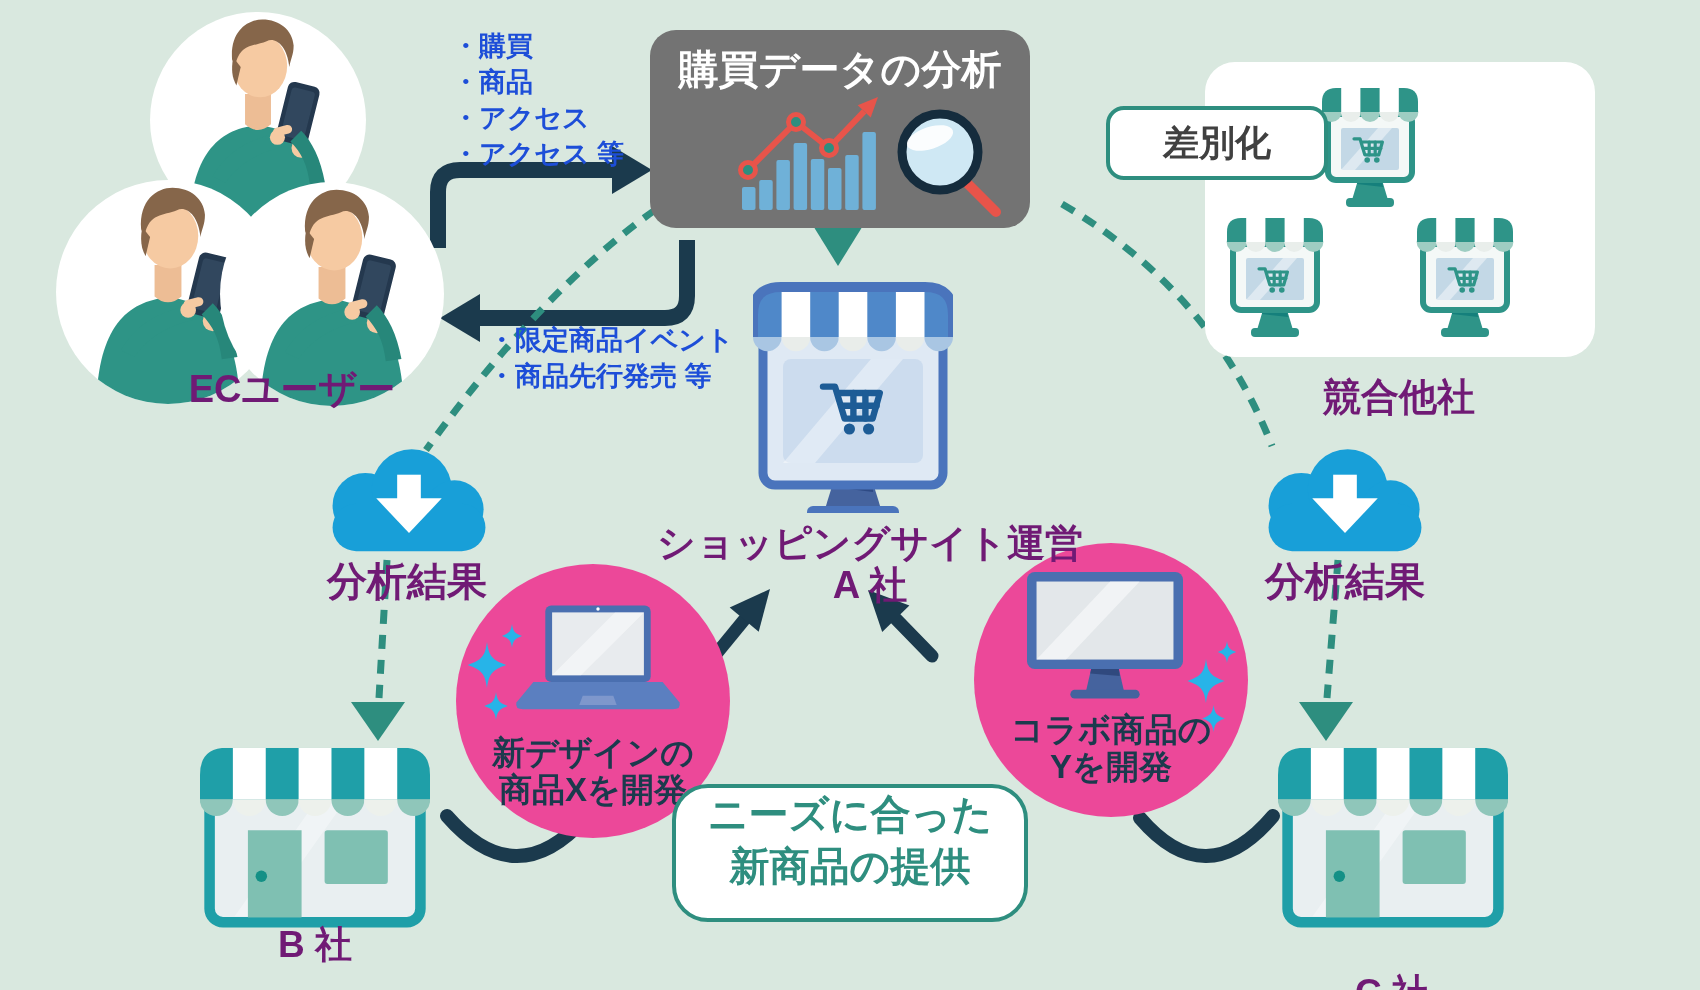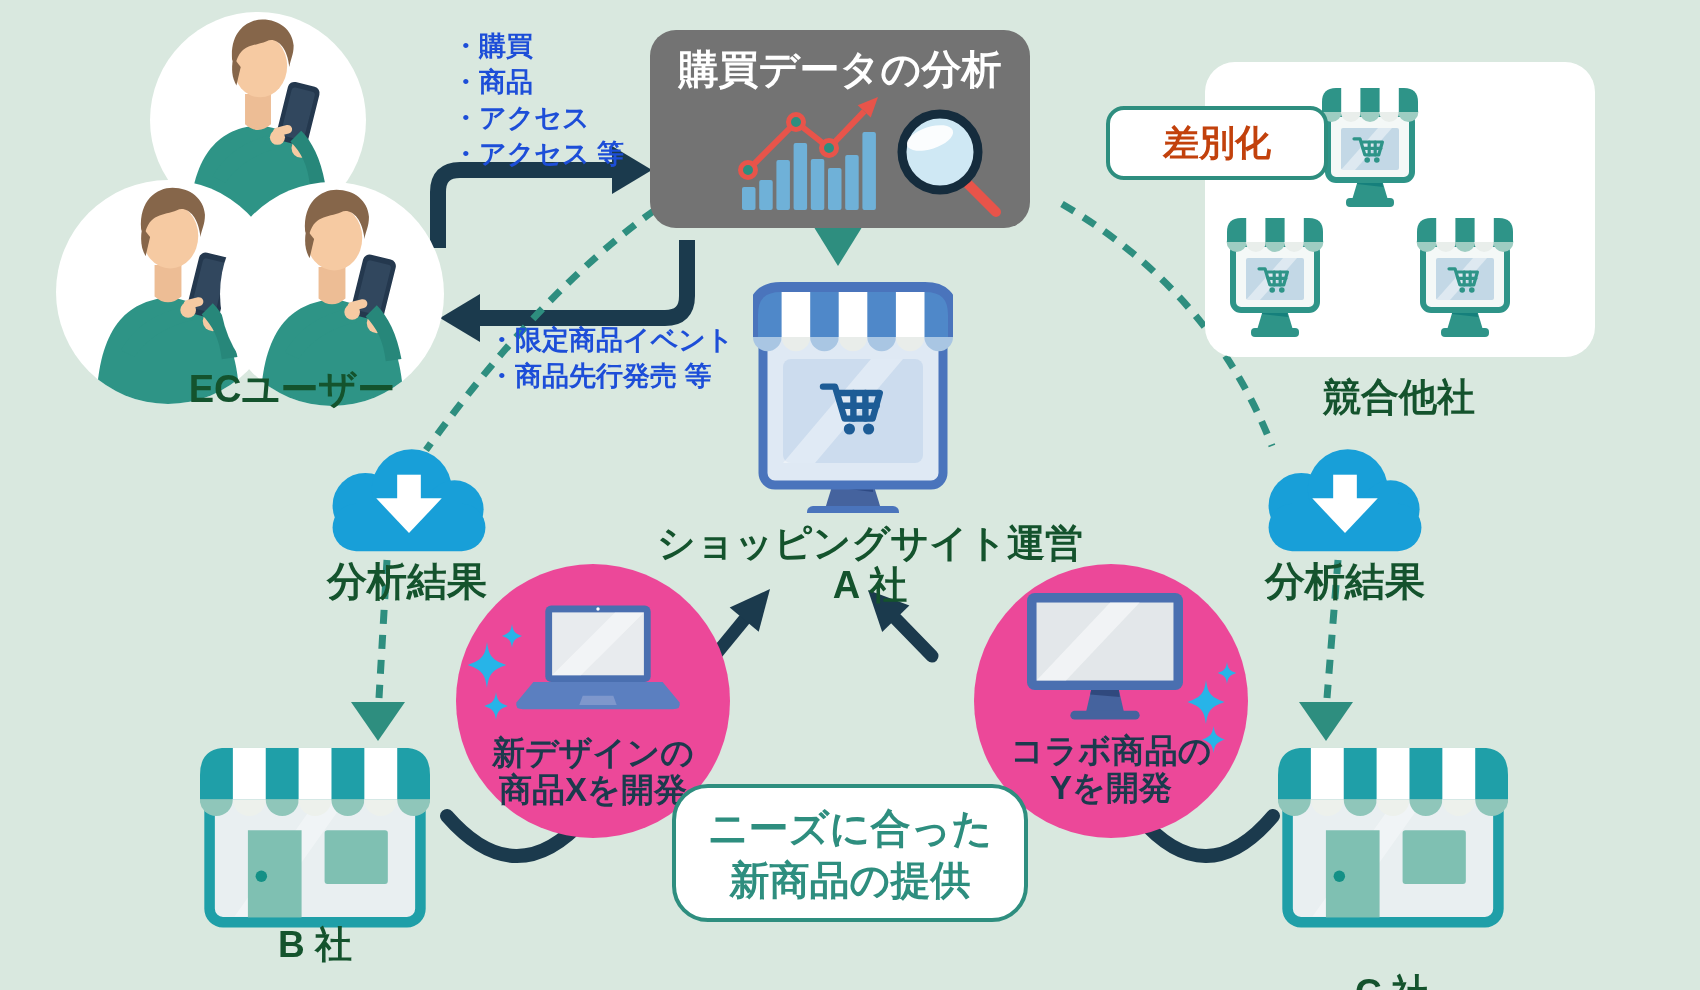--- a/index.html
+++ b/index.html
@@ -4,29 +4,29 @@
 <style>
   html,body{margin:0;padding:0;background:#d9e8df;}
   .canvas{position:relative;width:1700px;height:990px;background:#d9e8df;overflow:hidden;
           font-family:"Liberation Sans","DejaVu Sans",sans-serif;font-weight:bold;color:#1b3a4d;}
   .abs{position:absolute;}
   svg{display:block;}
   .connectors{position:absolute;left:0;top:0;z-index:1;}
   .comp{z-index:2;}
   .circle{background:#fff;border-radius:50%;overflow:hidden;}
   .label{text-align:center;line-height:1.15;z-index:4;}
-  .navy{color:#14532d;}
+  .navy{color:#701a75;}
   .bullets{font-size:27px;line-height:36px;color:#1d4ed8;z-index:4;}
   .analysis-box{background:#737373;border-radius:26px;z-index:2;}
   .analysis-title{position:absolute;left:0;right:0;top:12px;text-align:center;color:#fff;font-size:40px;}
   .badge{background:#fff;border:4px solid #2e8e7f;border-radius:18px;display:flex;align-items:center;justify-content:center;
-         font-size:36px;color:#c2410c;z-index:4;}
+         font-size:36px;color:#404040;z-index:4;}
   .whitebox{background:#fff;border-radius:30px;z-index:2;}
   .needs{background:#fff;border:4px solid #2e8e7f;border-radius:36px;text-align:center;
-         font-size:40px;line-height:52px;color:#2e8e7f;padding-top:14px;box-sizing:border-box;z-index:3;}
+         font-size:40px;line-height:52px;color:#2e8e7f;box-sizing:border-box;z-index:3;}
   .bigcircle{background:#ec4899;border-radius:50%;z-index:2;}
   .circle-text{position:absolute;left:0;right:0;text-align:center;font-size:33px;line-height:37px;color:#1b3a4d;}
 </style>
 </head>
 <body>
 
 <div class="canvas">
 
   <svg width="0" height="0" style="position:absolute" aria-hidden="true">
     <defs>
@@ -314,21 +314,21 @@
     <svg class="abs" style="left:26px;top:128px;color:#27b4e8;" width="28" height="28">
         <use href="#sparkle"></use>
       </svg>
     <svg class="abs" style="left:57px;top:39px;" width="170" height="114" viewBox="0 0 200 132">
         <use href="#laptop"></use>
       </svg>
     <div class="circle-text" style="top:170px;">新デザインの</div>
     <div class="circle-text" style="top:207px;">商品Xを開発</div>
   </div>
 
-  <div class="abs bigcircle" style="left:974px;top:564px;width:274px;height:274px;">
+  <div class="abs bigcircle" style="left:974px;top:543px;width:274px;height:274px;">
     <svg class="abs" style="left:49px;top:29px;" width="164" height="130" viewBox="0 0 180 150">
         <use href="#dev-monitor"></use>
       </svg>
     <svg class="abs" style="left:210px;top:116px;color:#27b4e8;" width="44" height="44">
         <use href="#sparkle"></use>
       </svg>
     <svg class="abs" style="left:242px;top:98px;color:#27b4e8;" width="22" height="22">
         <use href="#sparkle"></use>
       </svg>
     <svg class="abs" style="left:226px;top:162px;color:#27b4e8;" width="27" height="27">

